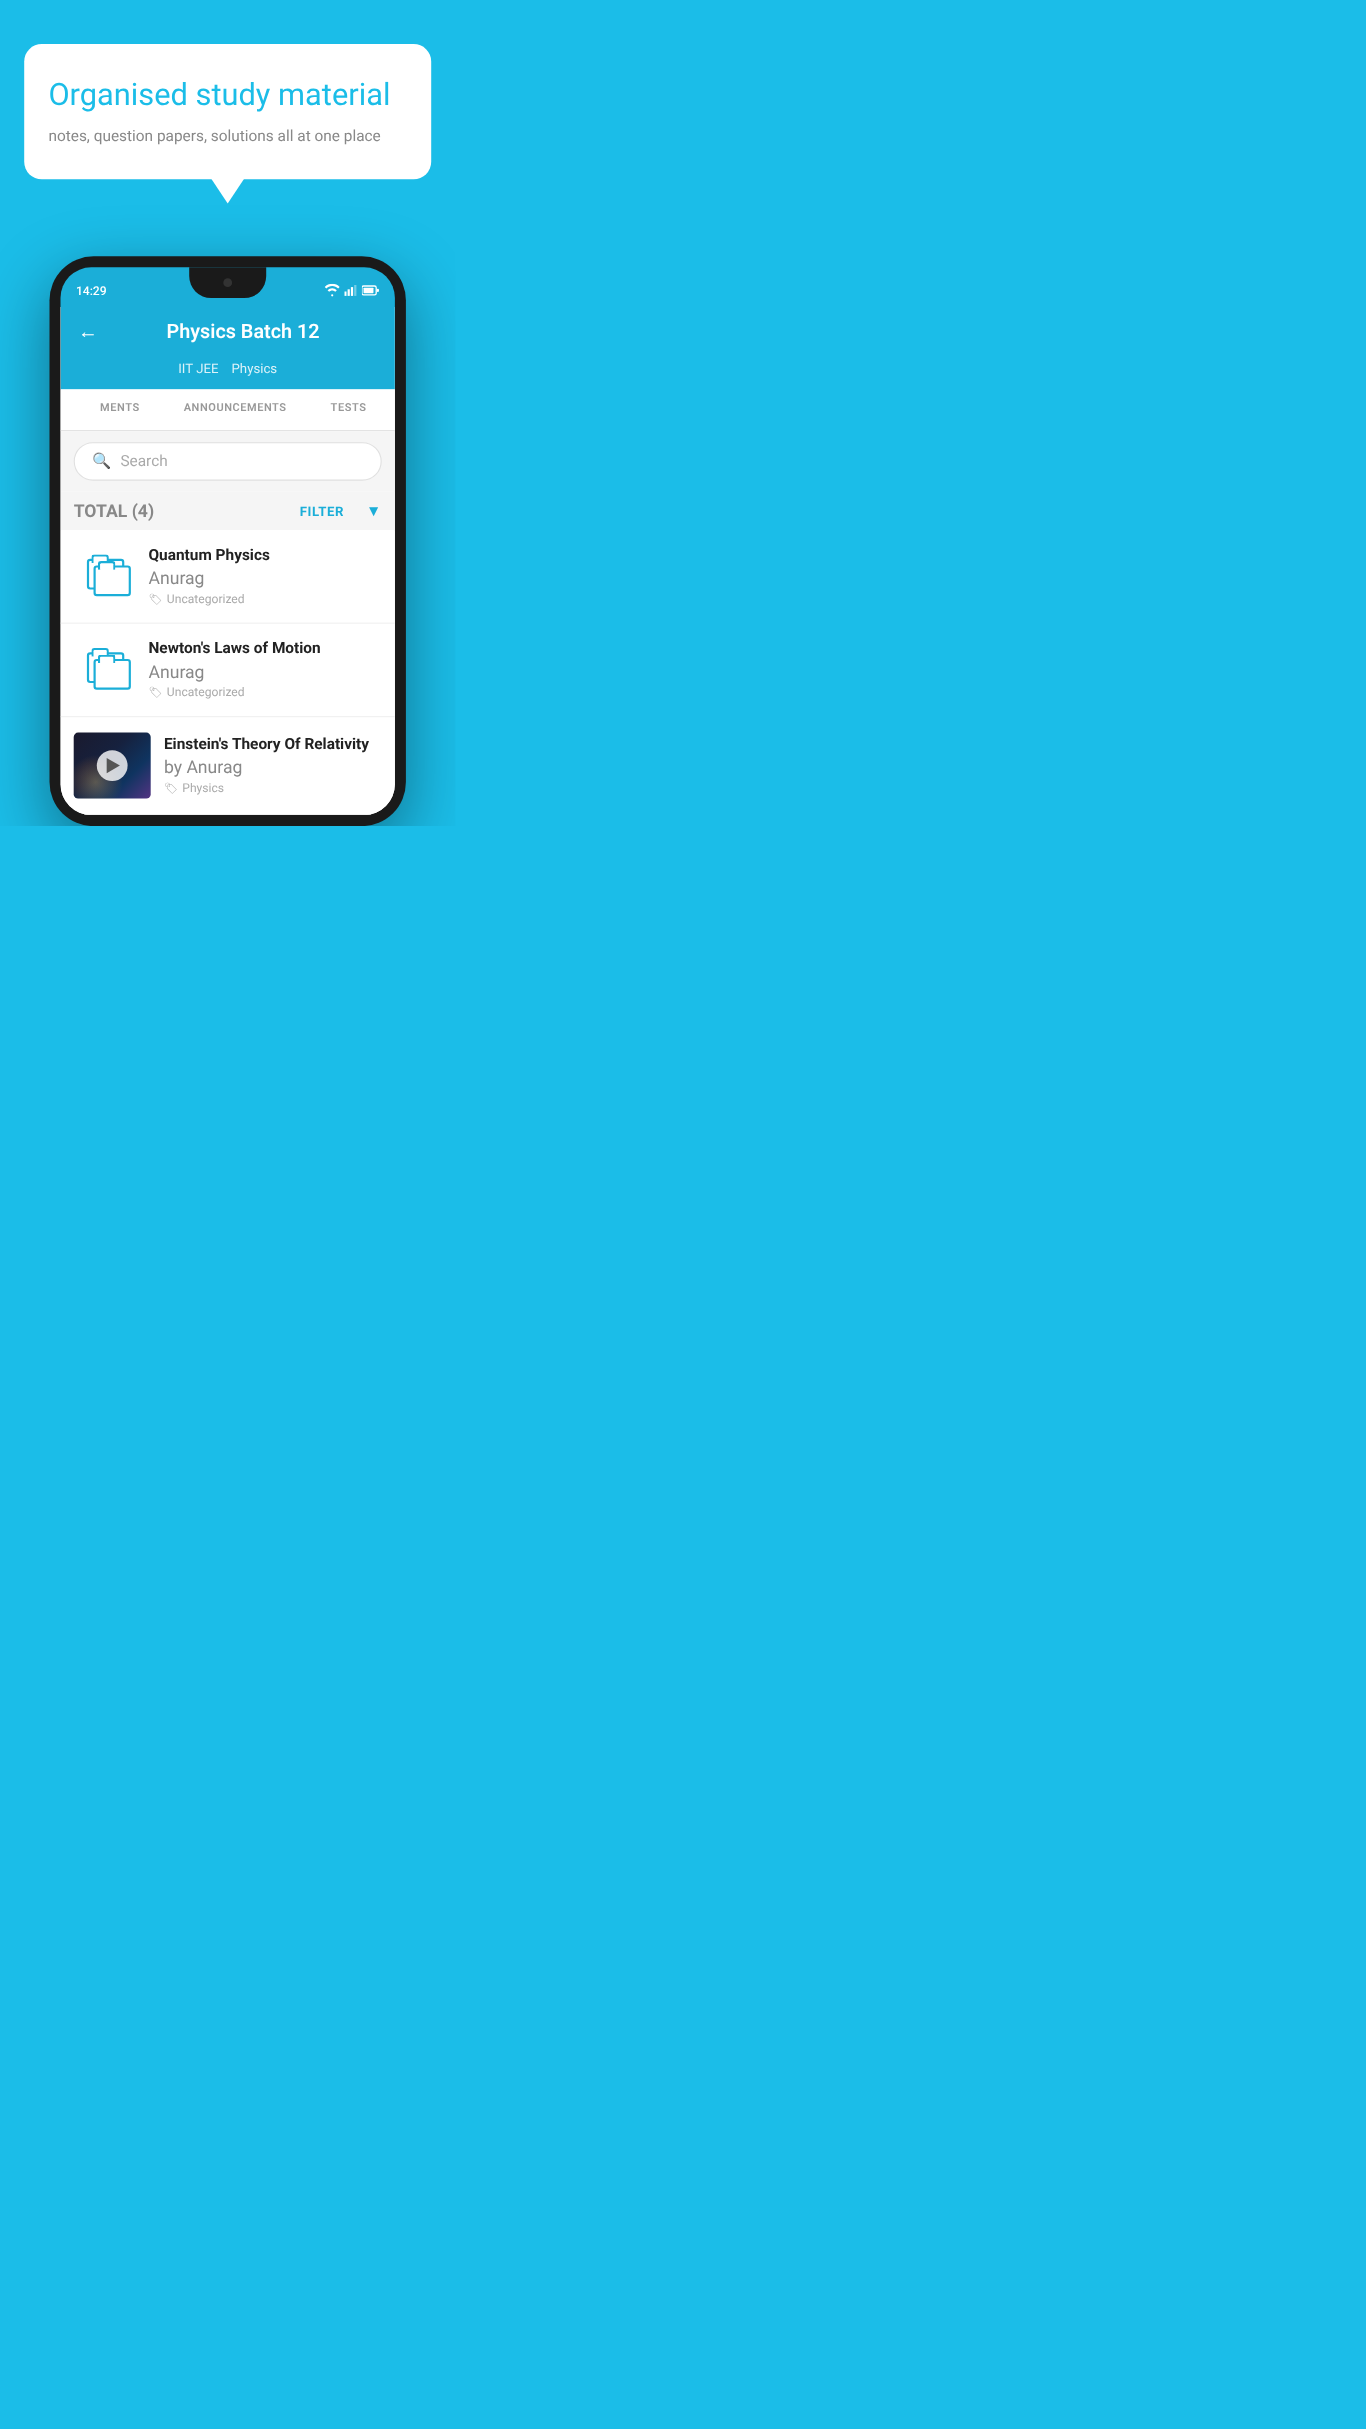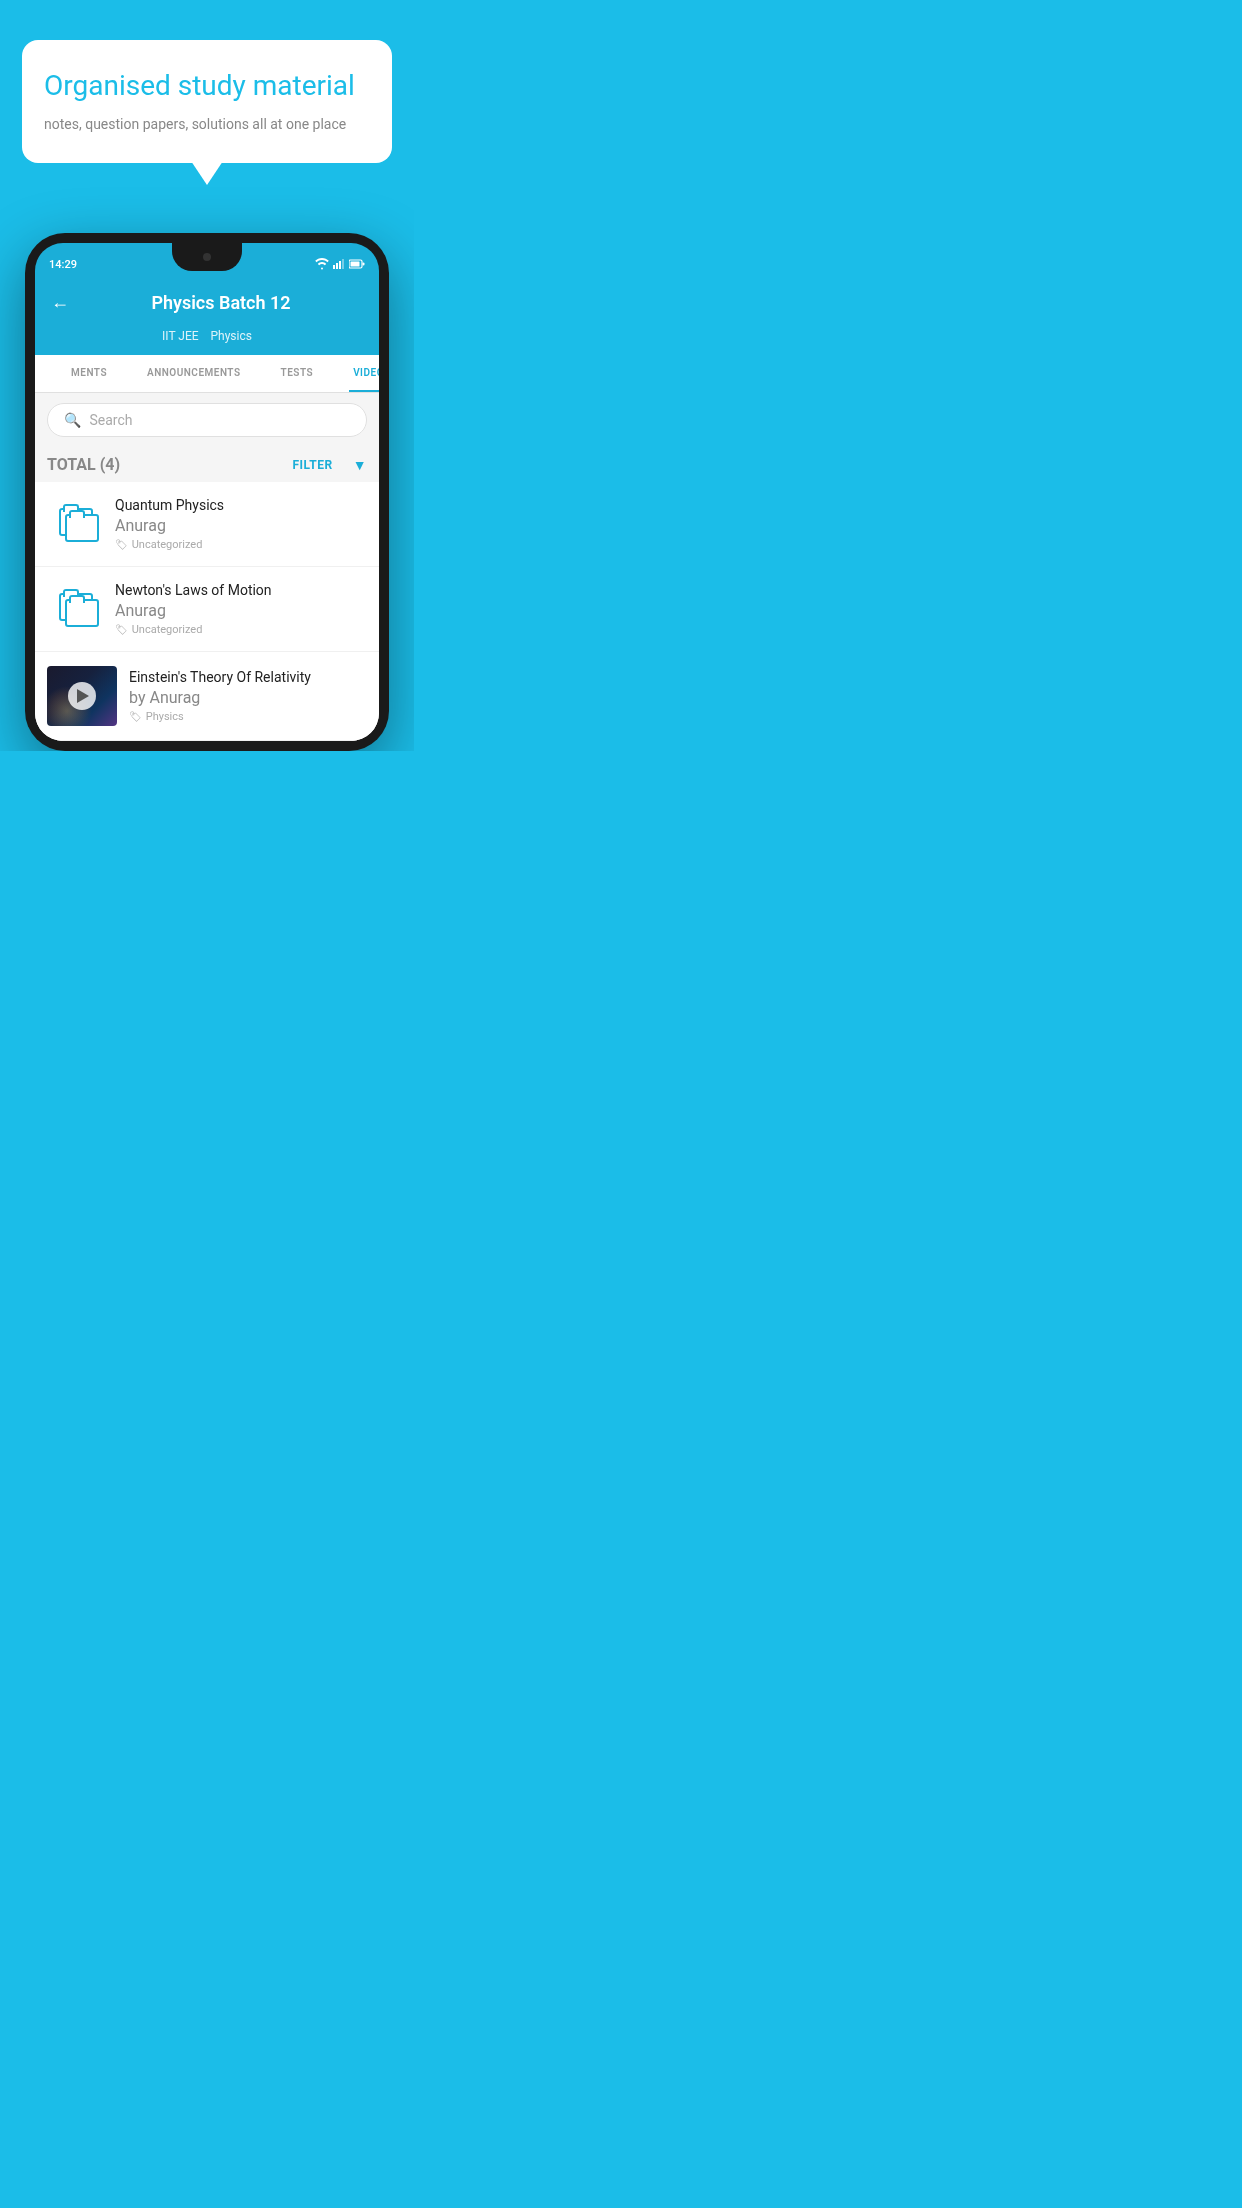--- a/index.html
+++ b/index.html
@@ -59,21 +59,21 @@
 
     
     .phone-wrapper {
       display: flex;
       justify-content: center;
       margin-top: 50px;
       padding: 0 10px;
     }
 
     .phone {
-      width: 364px;
+      width: 324px;
       background: #1a1a1a;
       border-radius: 40px;
       padding: 10px;
       box-shadow: 0 20px 60px rgba(0,0,0,0.4);
       position: relative;
     }
 
     .phone-notch-bar {
       background: #1baed8;
       border-radius: 28px 28px 0 0;
@@ -319,21 +319,21 @@
       border-bottom: none;
       border-radius: 3px 3px 0 0;
     }
 
     .video-info {
       flex: 1;
     }
 
     .video-title {
       font-size: 14px;
-      font-weight: 400;
+      font-weight: 700;
       color: #222;
       margin-bottom: 3px;
     }
 
     .video-author {
       font-size: 16px;
       color: #888;
       margin-bottom: 3px;
     }
 

